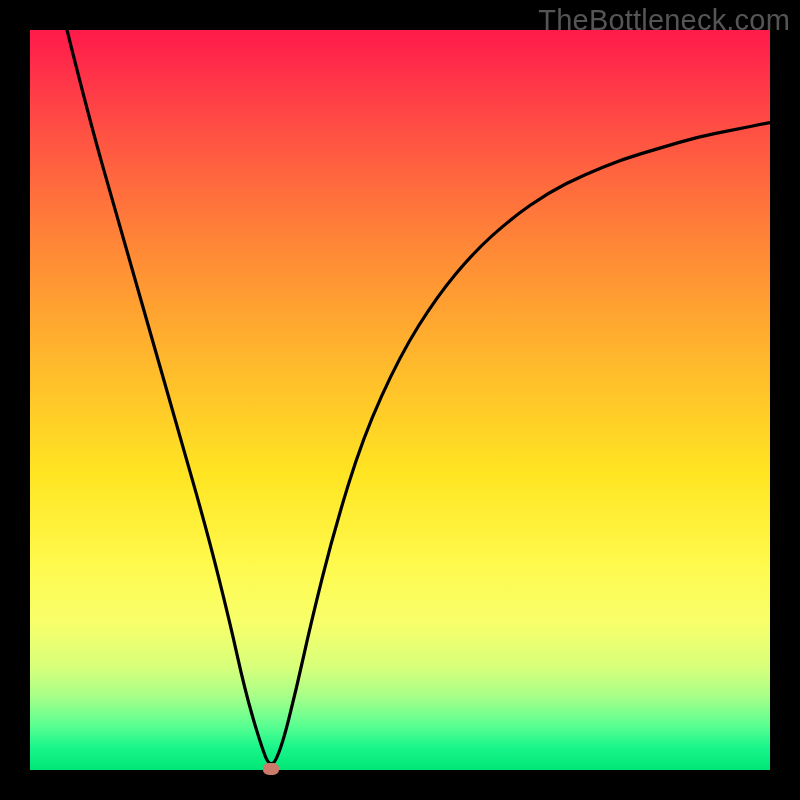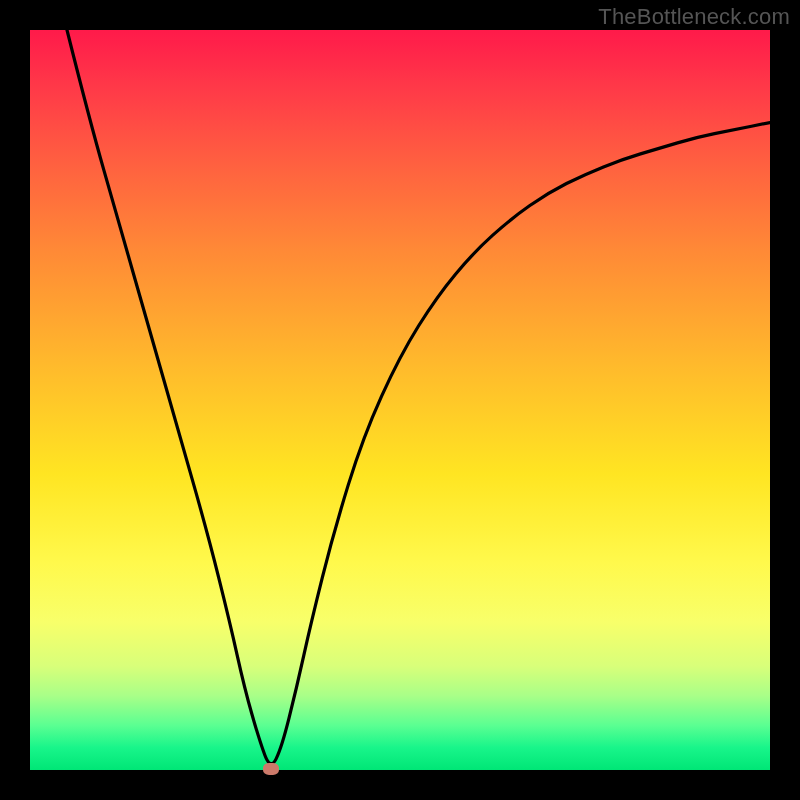--- a/index.html
+++ b/index.html
@@ -39,21 +39,21 @@
       #5aff92 94%,
       #18f58a 97%,
       #00e676 100%
     );
   }
   .watermark {
     position: absolute;
     top: 4px;
     right: 10px;
     color: #555;
-    font-size: 22px;
+    font-size: 29px;
     font-weight: 500;
     letter-spacing: 0.2px;
     user-select: none;
   }
   svg.curve {
     position: absolute;
     left: 0;
     top: 0;
     width: 740px;
     height: 740px;

